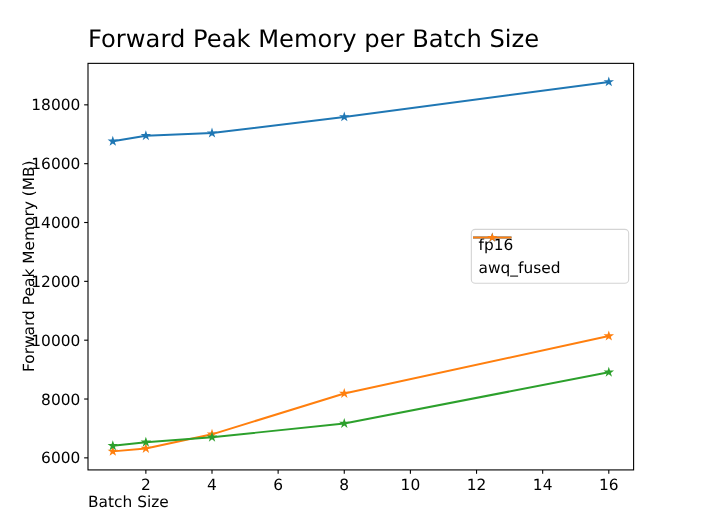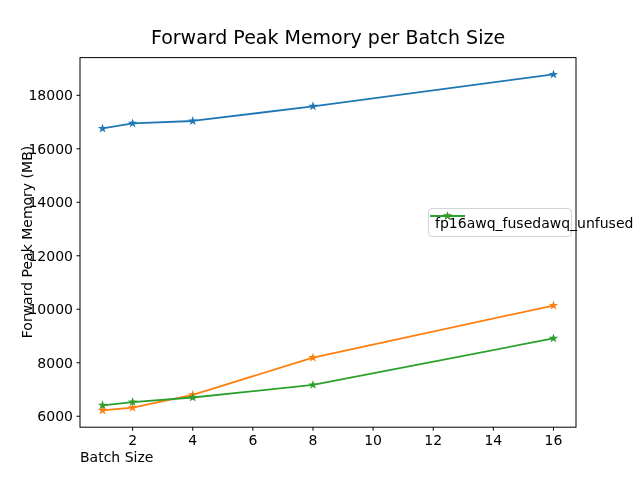--- a/index.html
+++ b/index.html
@@ -18,22 +18,21 @@
   .figure svg {
     position: absolute;
     left: 0;
     top: 0;
   }
   .chart-title {
     position: absolute;
     left: 80px;
     top: 27px;
     width: 496px;
-    text-align: center;
-    font-size: 19px;
+    font-size: 22px;
     line-height: 20px;
     color: #000000;
     white-space: nowrap;
   }
   .x-label {
     position: absolute;
     left: 80px;
     top: 448px;
     width: 496px;
     font-size: 14px;
@@ -55,20 +54,21 @@
     position: absolute;
     left: 428px;
     top: 208px;
     width: 144px;
     box-sizing: border-box;
     background: rgba(255, 255, 255, 0.85);
     border: 1px solid #d4d4d4;
     border-radius: 4px;
     padding: 3px 6px 3px 6px;
     display: flex;
+    flex-direction: column;
   }
   .legend-item {
     display: flex;
     align-items: center;
     height: 21px;
     gap: 14px;
   }
   .legend-item .swatch {
     flex: 0 0 auto;
     display: block;
@@ -150,21 +150,14 @@
         </svg>
         <span class="legend-label">fp16</span>
       </div>
       <div class="legend-item">
         <svg width="37" height="14" class="swatch">
           <line x1="1" y1="7" x2="36" y2="7" stroke="#ff7f0e" stroke-width="1.8"></line>
           <path d="M18.50,2.40L19.53,5.58L22.87,5.58L20.17,7.54L21.20,10.72L18.50,8.76L15.80,10.72L16.83,7.54L14.13,5.58L17.47,5.58Z" fill="#ff7f0e"></path>
         </svg>
         <span class="legend-label">awq_fused</span>
       </div>
-      <div class="legend-item">
-        <svg width="37" height="14" class="swatch">
-          <line x1="1" y1="7" x2="36" y2="7" stroke="#2ca02c" stroke-width="1.8"></line>
-          <path d="M18.50,2.40L19.53,5.58L22.87,5.58L20.17,7.54L21.20,10.72L18.50,8.76L15.80,10.72L16.83,7.54L14.13,5.58L17.47,5.58Z" fill="#2ca02c"></path>
-        </svg>
-        <span class="legend-label">awq_unfused</span>
-      </div>
     </div>
 </div>
 
 </body></html>

